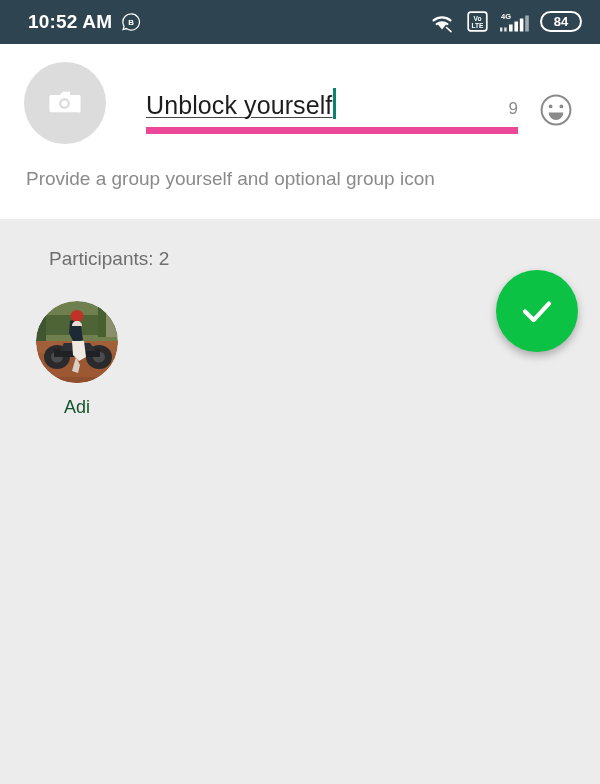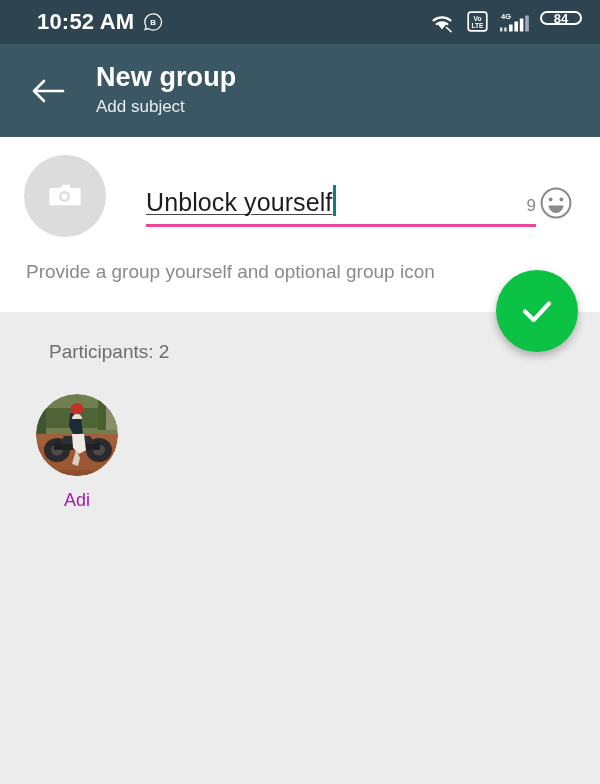--- a/index.html
+++ b/index.html
@@ -26,38 +26,37 @@
     align-items: center;
     padding: 0 18px 0 28px;
   }
   .status-left {
     display: flex;
     align-items: center;
     gap: 9px;
   }
   .status-time {
     color: #ffffff;
-    font-size: 22px;
+    font-size: 19px;
     font-weight: bold;
     letter-spacing: 0.2px;
-    margin-left: 9px;
   }
   .b-badge {
     width: 20px; height: 20px;
     display: block;
   }
   .status-right {
     margin-left: auto;
     display: flex;
     align-items: flex-start;
     gap: 11px;
   }
   .battery {
     position: relative;
-    width: 42px; height: 14px;
+    width: 42px; height: 21px;
     border: 2px solid #ffffff;
     border-radius: 11px;
     display: flex;
     align-items: center;
     justify-content: center;
   }
   .battery-text {
     color: #ffffff;
     font-size: 13px;
     font-weight: bold;
@@ -130,24 +129,25 @@
     margin-left: 40px;
     flex: 1;
     display: flex;
     align-items: flex-end;
     height: 62px;
     padding-right: 24px;
   }
   .subject-input-wrap {
     position: relative;
     flex: 1;
-    border-bottom: 3px solid #ec4899;
+    border-bottom: 7px solid #ec4899;
     display: flex;
     align-items: baseline;
     padding-bottom: 7px;
+    margin-right: 18px;
   }
   .subject-text {
     font-size: 25px;
     color: #1d1d1d;
     line-height: 30px;
     letter-spacing: 0.1px;
     white-space: pre;
     text-decoration: underline;
     text-decoration-color: #444;
     text-decoration-thickness: 1px;
@@ -234,21 +234,21 @@
     background: #dfe5e4;
     flex: none;
   }
   .avatar-photo {
     width: 100%; height: 100%;
     display: block;
   }
   .participant-name {
     margin-top: 13px;
     font-size: 18px;
-    color: #a21caf;
+    color: #14532d;
     line-height: 22px;
     text-align: center;
     white-space: nowrap;
   }
 </style>
 </head>
 <body>
 
 <div class="screen">
 
@@ -280,31 +280,20 @@
         <rect x="15.4" y="10.5" width="3.6" height="10" fill="#ffffff"></rect>
         <rect x="20.8" y="7.5" width="3.6" height="13" fill="#ffffff"></rect>
         <rect x="26.2" y="4.5" width="3.6" height="16" fill="#ffffff" opacity="0.55"></rect>
       </svg>
       <div class="battery">
         <span class="battery-text">84</span>
       </div>
     </div>
   </div>
 
-  <div class="toolbar">
-    <div class="back-btn">
-      <svg width="34" height="28" viewBox="0 0 34 28">
-        <path d="M32 14H3M13 4L3 14l10 10" fill="none" stroke="#ffffff" stroke-width="2.6" stroke-linecap="round" stroke-linejoin="round"></path>
-      </svg>
-    </div>
-    <div class="toolbar-titles">
-      <span class="toolbar-title">New group</span>
-      <span class="toolbar-subtitle">Add subject</span>
-    </div>
-  </div>
 
   <div class="subject-card">
     <div class="subject-row">
       <div class="group-photo">
         <svg width="42" height="42" viewBox="0 0 42 42">
           <path d="M7 13h9l3-3.2h7V13h9a1.6 1.6 0 0 1 1.6 1.6v14A1.6 1.6 0 0 1 34 30.2H7A1.6 1.6 0 0 1 5.4 28.6v-14A1.6 1.6 0 0 1 7 13z" fill="#ffffff"></path>
           <circle cx="20.5" cy="21.5" r="5.4" fill="#dcdcdc"></circle>
           <circle cx="20.5" cy="21.5" r="3.1" fill="#ffffff"></circle>
         </svg>
       </div>

